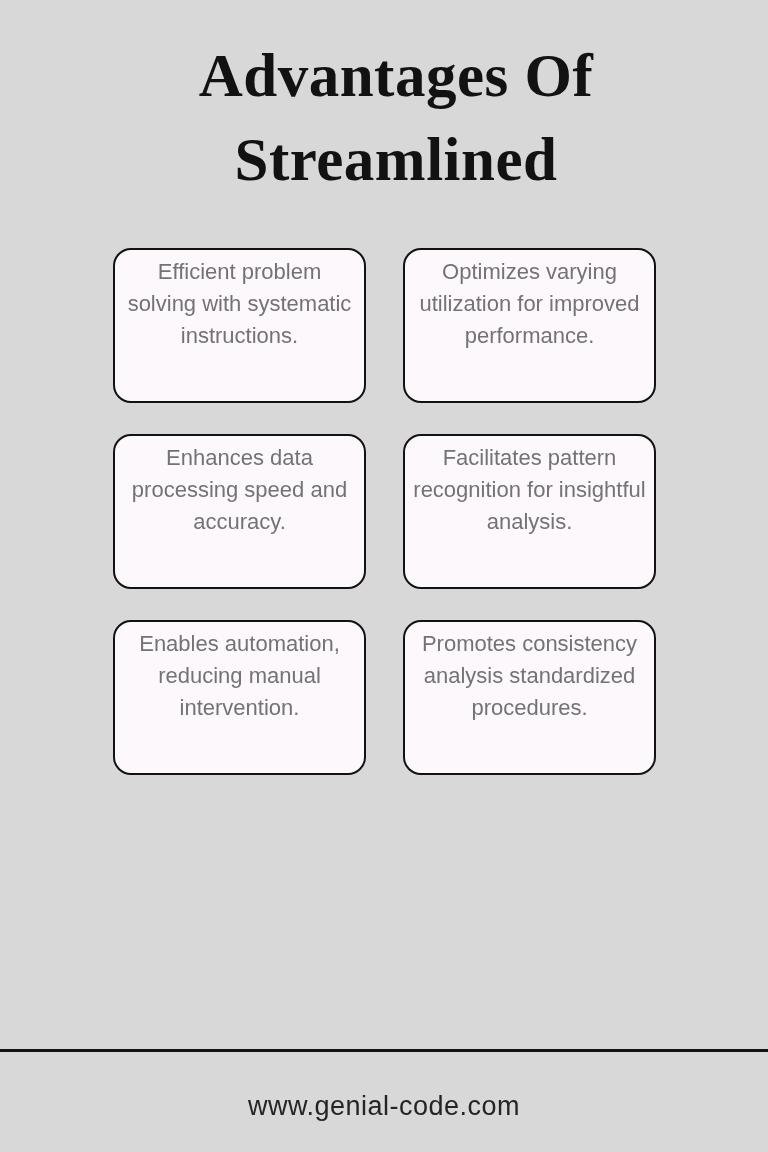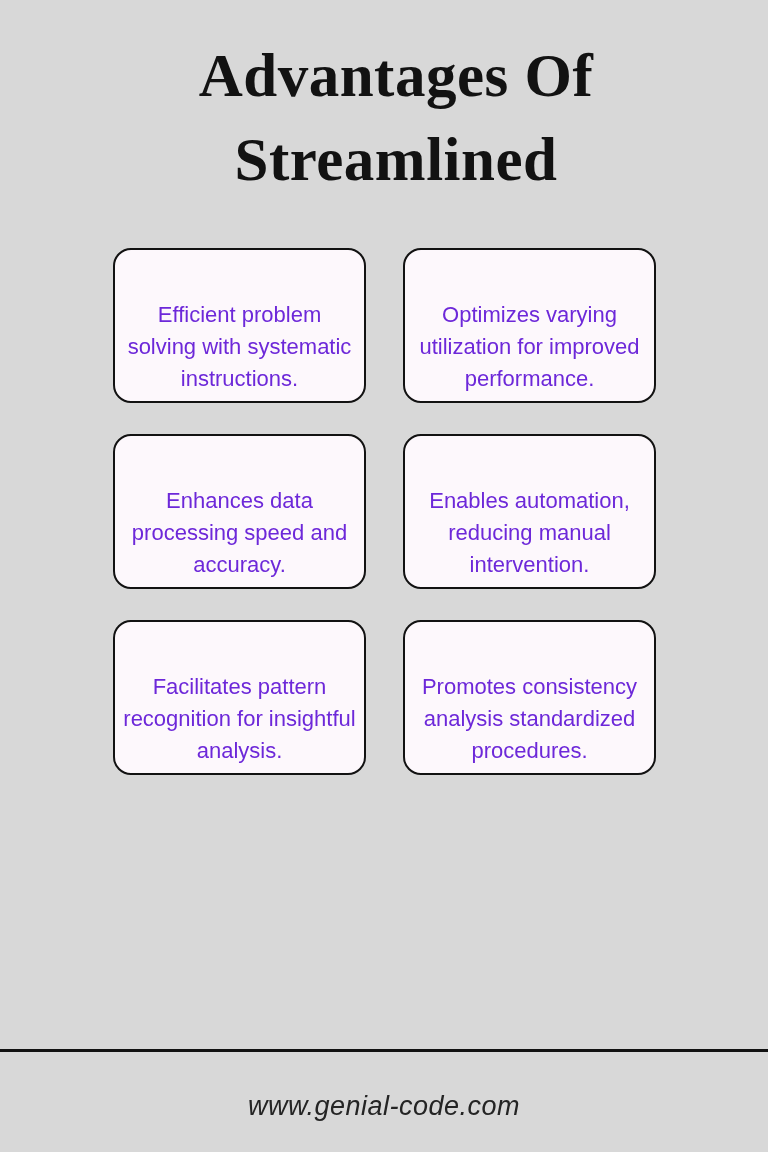--- a/index.html
+++ b/index.html
@@ -45,47 +45,46 @@
     column-gap: 37px;
     row-gap: 31px;
     grid-auto-rows: 155px;
   }
   .card {
     background: #fdf8fc;
     border: 2.5px solid #121212;
     border-radius: 18px;
     box-sizing: border-box;
     display: flex;
-    align-items: flex-end;
+    align-items: flex-start;
     justify-content: center;
     text-align: center;
     padding: 6px 6px;
     font-size: 22px;
     line-height: 32px;
-    color: #6d28d9;
+    color: #737373;
   }
   .divider {
     position: absolute;
     top: 1049px;
     left: 0;
     width: 768px;
     height: 3px;
     background: #121212;
   }
   .footer {
     position: absolute;
     top: 1088px;
     left: 0;
     width: 768px;
     text-align: center;
     font-size: 27px;
     line-height: 36px;
     letter-spacing: 0.5px;
     color: #242424;
-    font-style: italic;
   }
 </style>
 </head>
 <body>
 
 <div class="poster">
 
   <h1 class="title">
     <span class="title-line">Advantages Of</span>
     <span class="title-line">Streamlined</span>
@@ -95,24 +94,24 @@
     <div class="card">
       <span>Efficient problem solving with systematic instructions.</span>
     </div>
     <div class="card">
       <span>Optimizes varying utilization for improved performance.</span>
     </div>
     <div class="card">
       <span>Enhances data processing speed and accuracy.</span>
     </div>
     <div class="card">
-      <span>Enables automation, reducing manual intervention.</span>
+      <span>Facilitates pattern recognition for insightful analysis.</span>
     </div>
     <div class="card">
-      <span>Facilitates pattern recognition for insightful analysis.</span>
+      <span>Enables automation, reducing manual intervention.</span>
     </div>
     <div class="card">
       <span>Promotes consistency analysis standardized procedures.</span>
     </div>
   </div>
 
   <div class="divider"></div>
 
   <div class="footer">www.genial-code.com</div>
 

